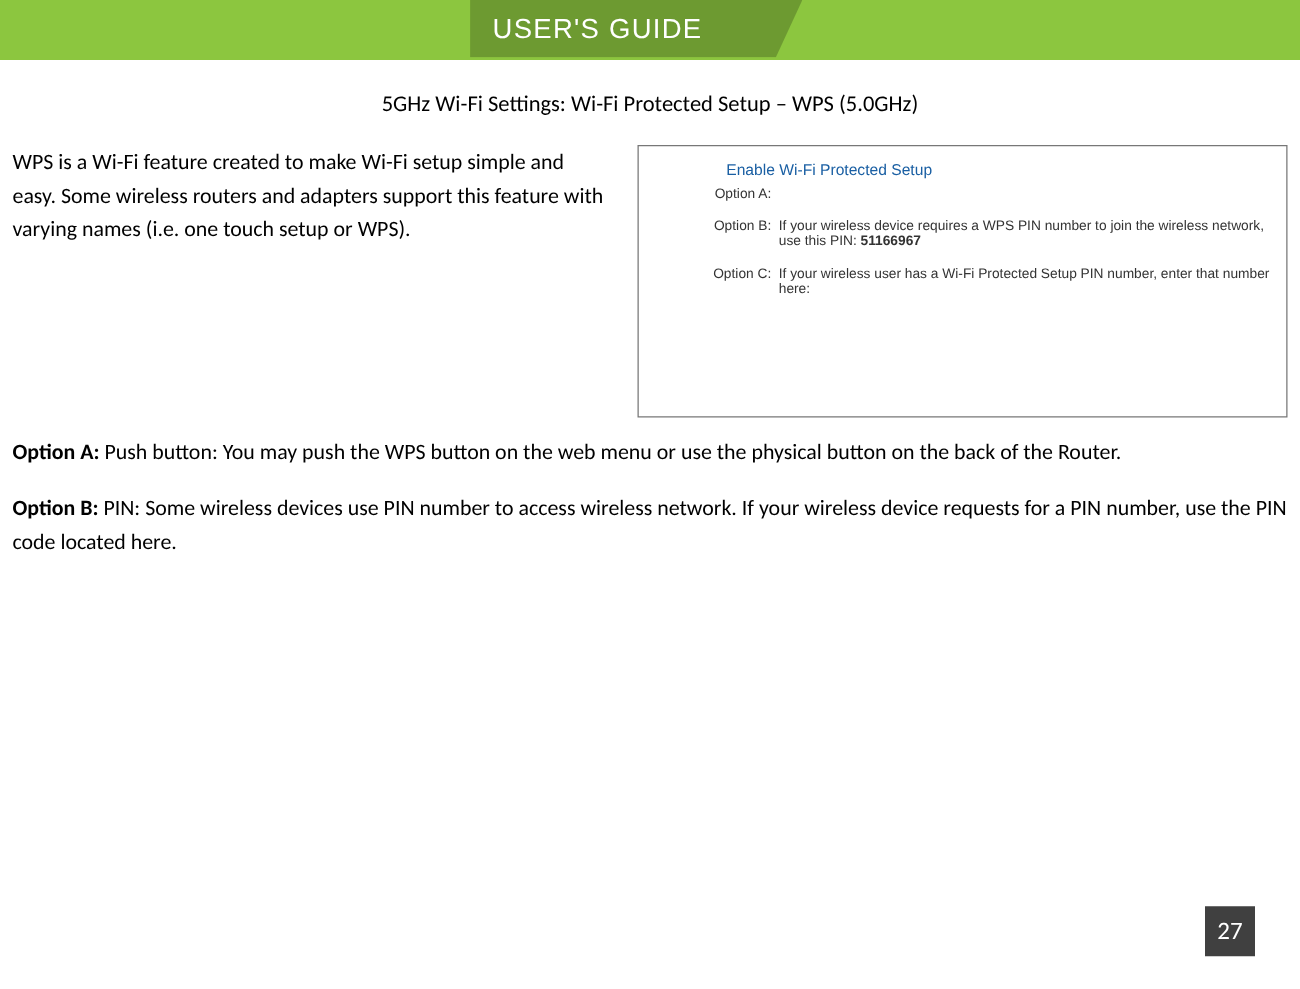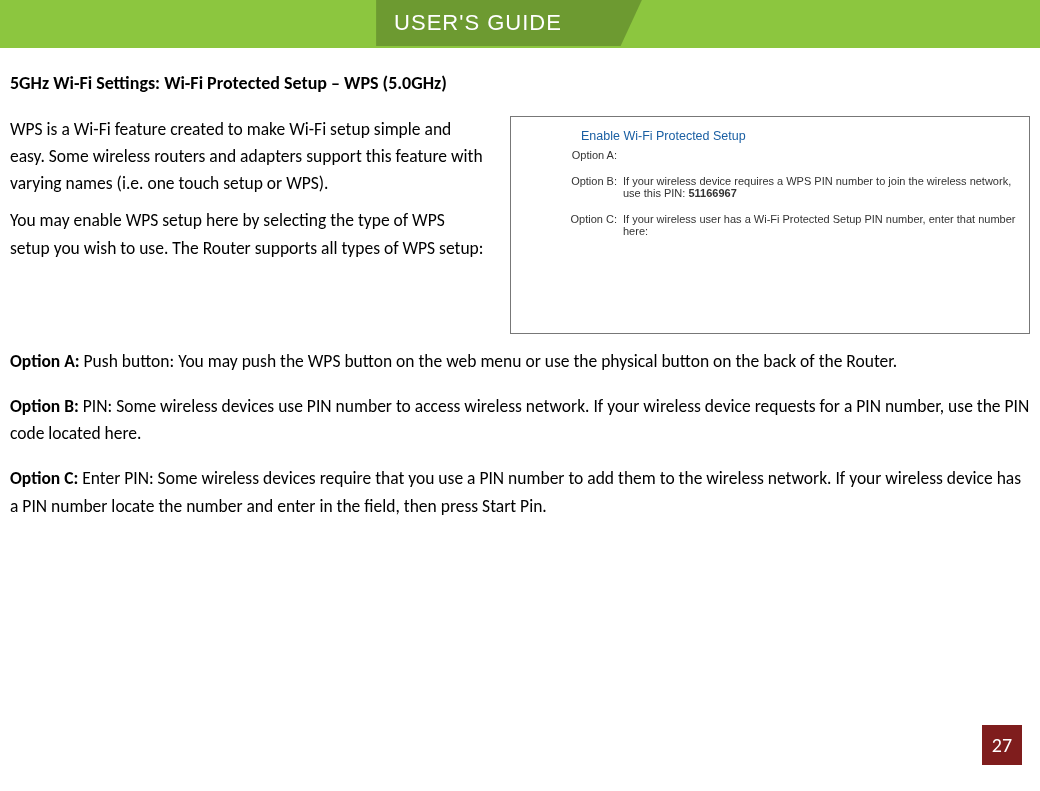--- a/index.html
+++ b/index.html
@@ -35,23 +35,24 @@
   .model {
     color: #fff;
     font-size: 16px;
     font-weight: bold;
     letter-spacing: 0.5px;
   }
   .content {
     padding: 24px 10px 0 10px;
   }
   .page-title {
-    font-weight: bold;
+    font-weight: normal;
     font-size: 18px;
     margin-bottom: 22px;
+    text-align: center;
   }
   .intro-row {
     display: flex;
     gap: 24px;
     margin-bottom: 14px;
   }
   .intro-text {
     flex: 1 1 auto;
     font-size: 17.5px;
     line-height: 1.55;
@@ -108,22 +109,22 @@
   .andthen { margin: 0 4px; }
   .option-block {
     font-size: 17.5px;
     line-height: 1.55;
     margin-bottom: 18px;
   }
   .option-block .lead { font-weight: bold; }
   .page-number {
     position: absolute;
     bottom: 26px;
-    right: 18px;
-    background: #7f1d1d;
+    right: 36px;
+    background: #404040;
     color: #fff;
     width: 40px;
     height: 40px;
     display: flex;
     align-items: center;
     justify-content: center;
     font-size: 20px;
   }
 </style>
 </head>
@@ -133,21 +134,20 @@
   <div class="guide-label">USER'S GUIDE</div>
   <div class="model">RTA1300M</div>
 </div>
 
 <div class="content">
   <div class="page-title">5GHz Wi-Fi Settings: Wi-Fi Protected Setup – WPS (5.0GHz)</div>
 
   <div class="intro-row">
     <div class="intro-text">
       <p>WPS is a Wi-Fi feature created to make Wi-Fi setup simple and easy.  Some wireless routers and adapters support this feature with varying names (i.e. one touch setup or WPS).</p>
-      <p>You may enable WPS setup here by selecting the type of WPS setup you wish to use. The Router supports all types of WPS setup:</p>
     </div>
 
     <div class="wps-panel">
       <div class="panel-title">Enable Wi-Fi Protected Setup</div>
 
       <div class="opt-row">
         <div class="opt-label">Option A:</div>
       </div>
 
       <div class="opt-row">
@@ -166,18 +166,15 @@
       </div>
     </div>
   </div>
 
   <div class="option-block">
     <span class="lead">Option A:</span><span> Push button: You may push the WPS button on the web menu or use the physical button on the back of the Router.</span>
   </div>
   <div class="option-block">
     <span class="lead">Option B:</span><span> PIN: Some wireless devices use PIN number to access wireless network.  If your wireless device requests for a PIN number, use the PIN code located here.</span>
   </div>
-  <div class="option-block">
-    <span class="lead">Option C:</span><span> Enter PIN: Some wireless devices require that you use a PIN number to add them to the wireless network.  If your wireless device has a PIN number locate the number and enter in the field, then press Start Pin.</span>
-  </div>
 </div>
 
 <div class="page-number">27</div>
 
 </body></html>

